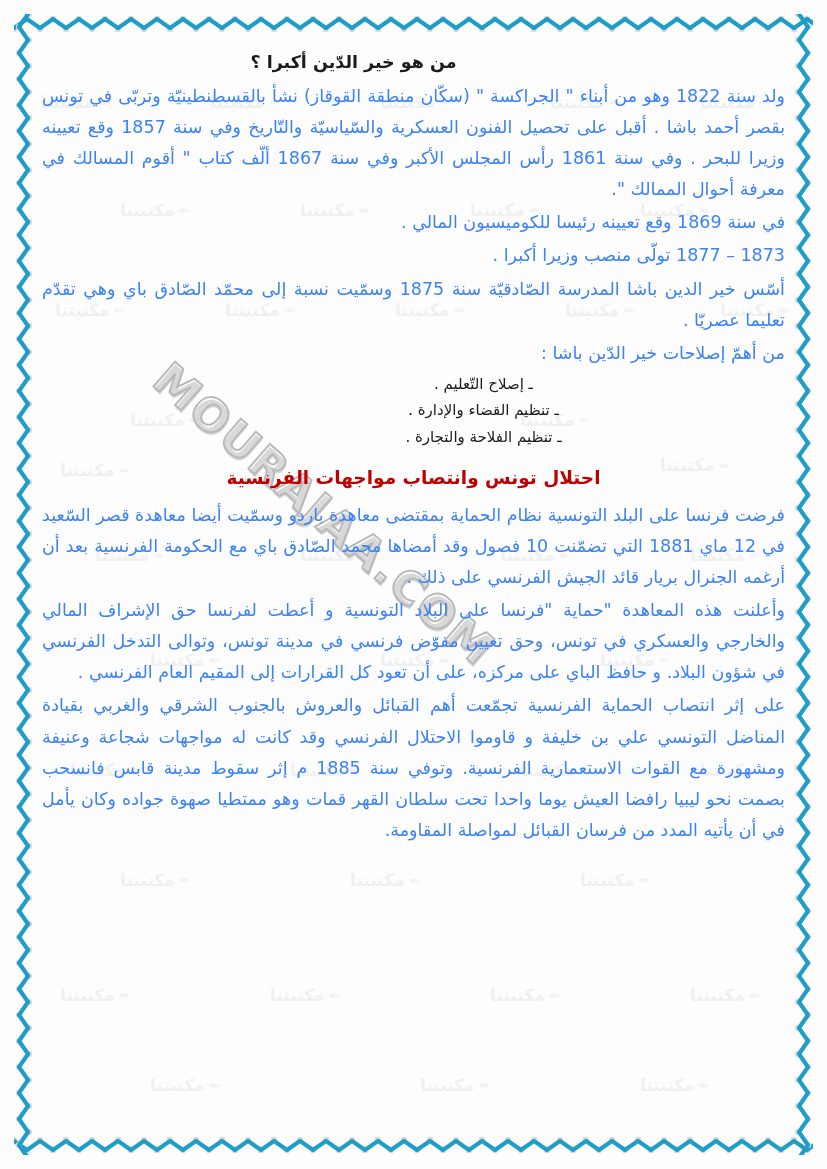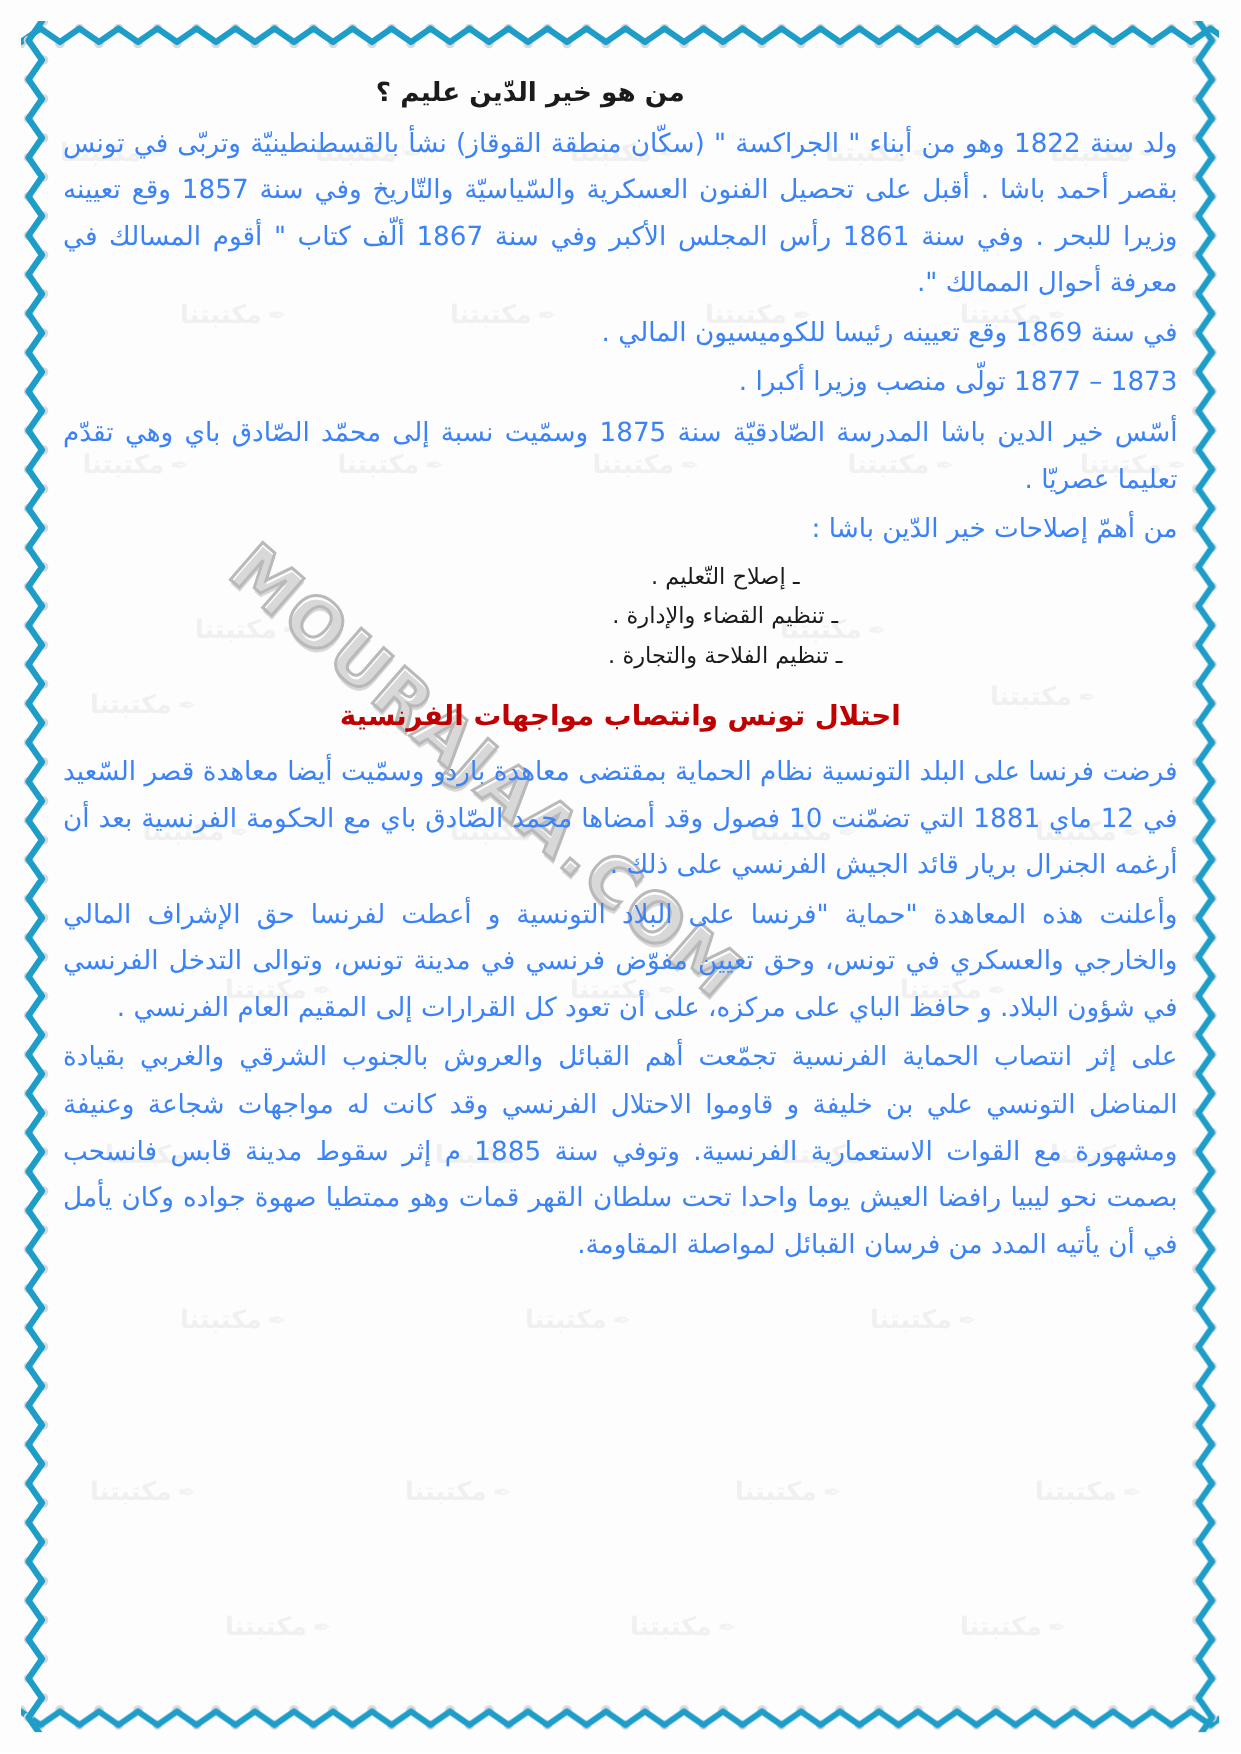--- a/index.html
+++ b/index.html
@@ -260,21 +260,21 @@
           </pattern>
         </defs>
         <rect x="0" y="0" width="20" height="1141" fill="url(#zright)"></rect>
       </svg>
     </div>
   </div>
 
   <div class="content">
 
 
-    <p class="q-line">من هو خير الدّين عليم ؟</p>
+    <p class="q-line">من هو خير الدّين أكبرا ؟</p>
 
     <p class="para justified">ولد سنة 1822 وهو من أبناء " الجراكسة " (سكّان منطقة القوقاز) نشأ بالقسطنطينيّة وتربّى في تونس بقصر أحمد باشا . أقبل على تحصيل الفنون العسكرية  والسّياسيّة  والتّاريخ وفي سنة 1857 وقع تعيينه وزيرا للبحر . وفي سنة 1861 رأس المجلس الأكبر وفي سنة 1867 ألّف كتاب " أقوم المسالك في معرفة أحوال الممالك ".</p>
 
     <p class="para indentless">في سنة 1869 وقع تعيينه رئيسا للكوميسيون المالي .</p>
 
     <p class="para indentless">1873 – 1877 تولّى منصب وزيرا أكبرا .</p>
 
     <p class="para justified">أسّس خير الدين باشا المدرسة الصّادقيّة سنة 1875 وسمّيت نسبة إلى محمّد الصّادق باي وهي تقدّم تعليما عصريّا .</p>
 
     <p class="para indentless">من أهمّ إصلاحات خير الدّين باشا :</p>

